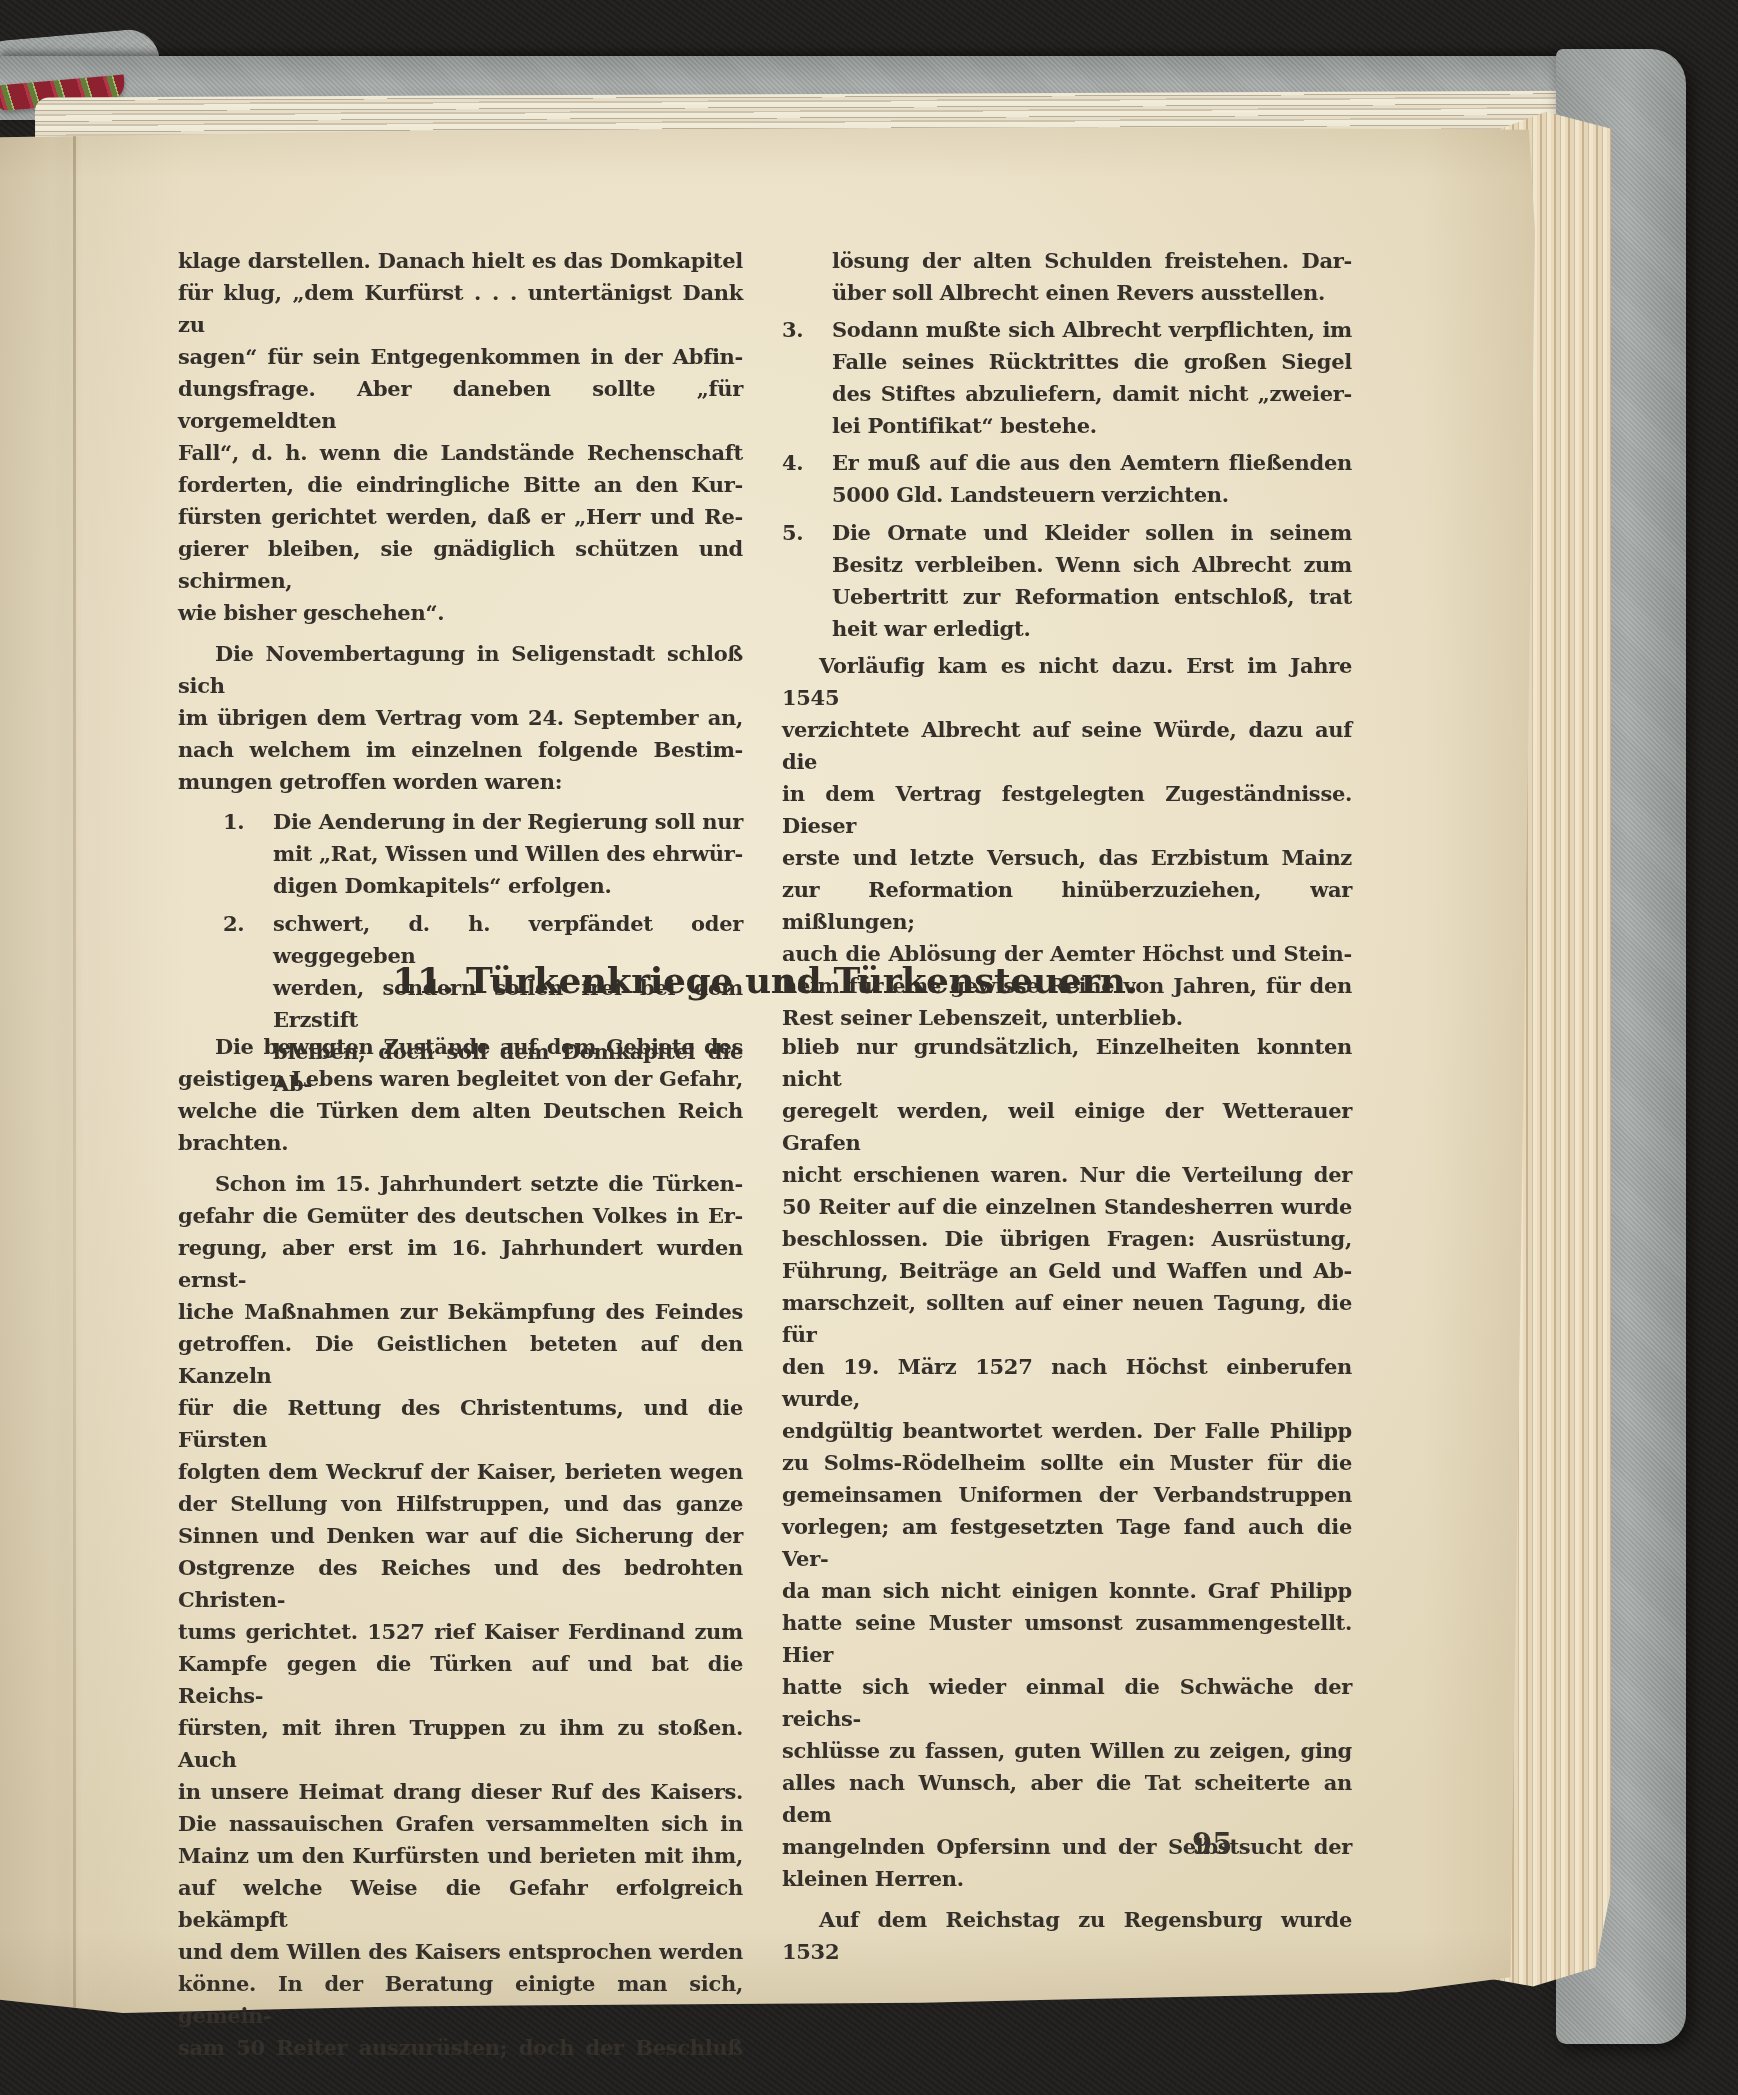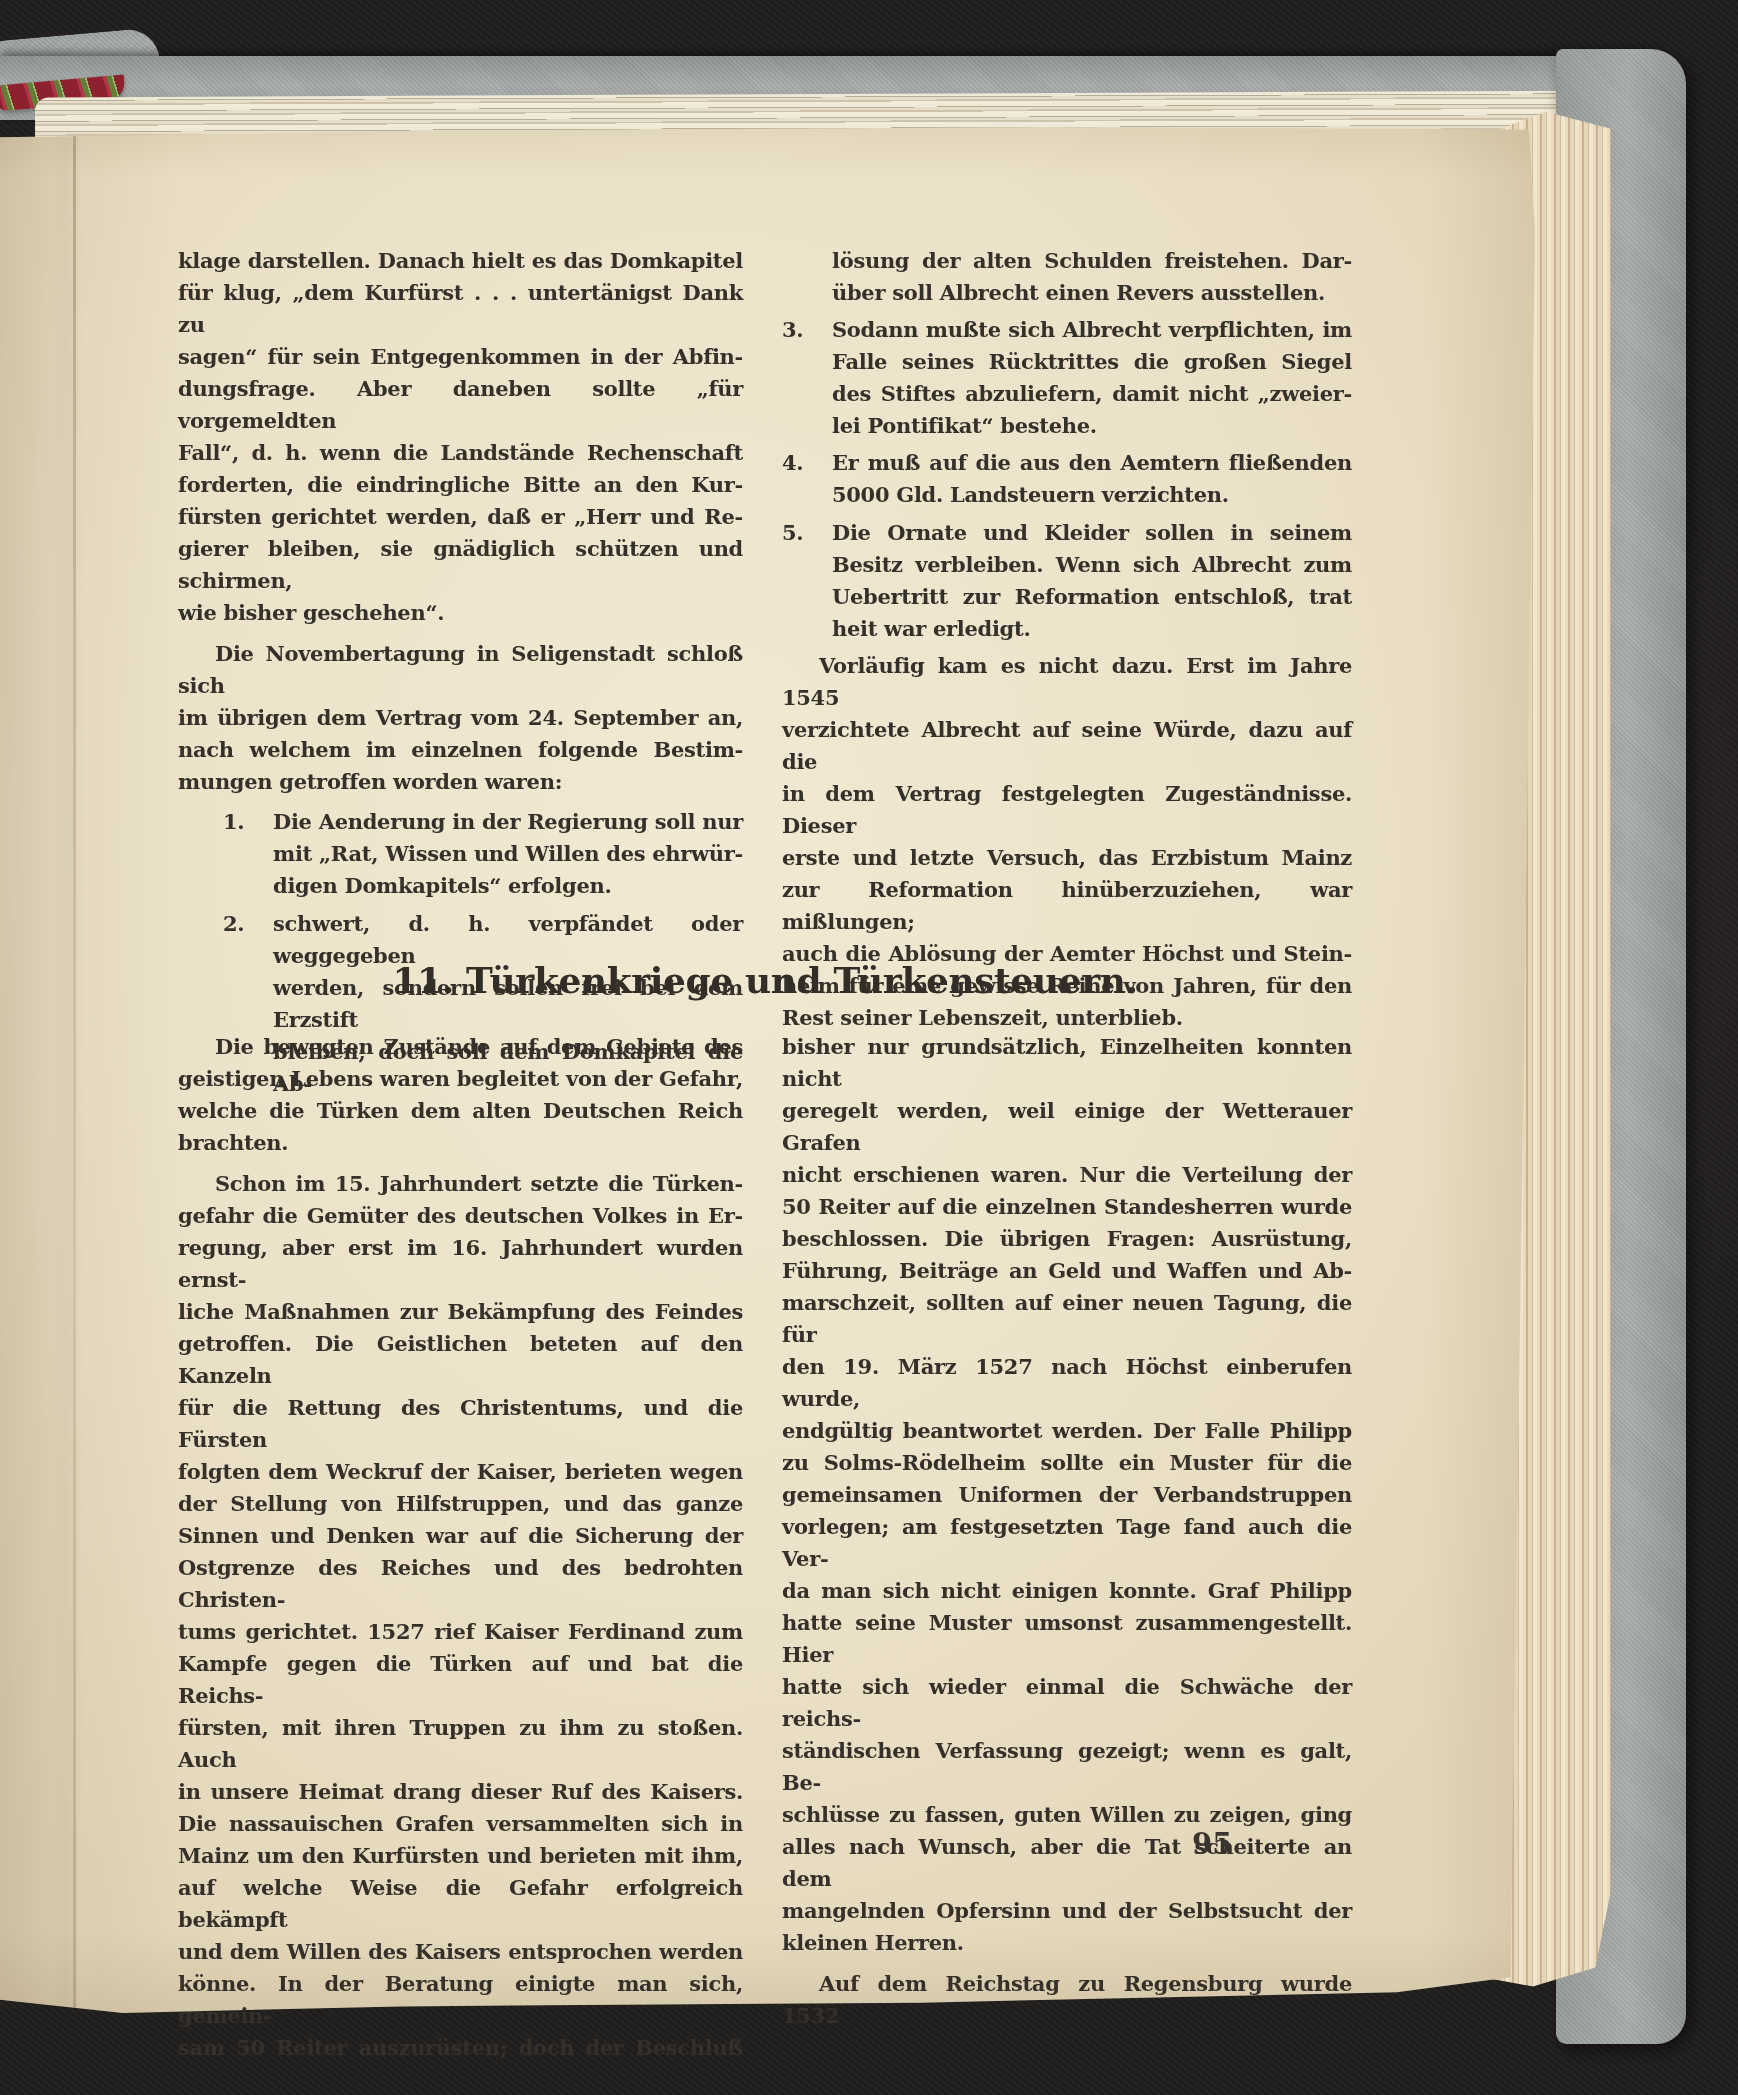--- a/index.html
+++ b/index.html
@@ -255,36 +255,35 @@
           <div class="line">auf welche Weise die Gefahr erfolgreich bekämpft</div>
           <div class="line">und dem Willen des Kaisers entsprochen werden</div>
           <div class="line">könne. In der Beratung einigte man sich, gemein-</div>
           <div class="line">sam 50 Reiter auszurüsten; doch der Beschluß</div>
         </div>
       </div>
     </div>
   <div id="col2-right" class="col" data-col="page.section2.right">
       <div class="block">
         <div class="lines">
-          <div class="line">bisher nur grundsätzlich, Einzelheiten konnten nicht</div>
+          <div class="line">blieb nur grundsätzlich, Einzelheiten konnten nicht</div>
           <div class="line">geregelt werden, weil einige der Wetterauer Grafen</div>
           <div class="line">nicht erschienen waren. Nur die Verteilung der</div>
           <div class="line">50 Reiter auf die einzelnen Standesherren wurde</div>
           <div class="line">beschlossen. Die übrigen Fragen: Ausrüstung,</div>
           <div class="line">Führung, Beiträge an Geld und Waffen und Ab-</div>
           <div class="line">marschzeit, sollten auf einer neuen Tagung, die für</div>
           <div class="line">den 19. März 1527 nach Höchst einberufen wurde,</div>
           <div class="line">endgültig beantwortet werden. Der Falle Philipp</div>
           <div class="line">zu Solms-Rödelheim sollte ein Muster für die</div>
           <div class="line">gemeinsamen Uniformen der Verbandstruppen</div>
           <div class="line">vorlegen; am festgesetzten Tage fand auch die Ver-</div>
           <div class="line">da man sich nicht einigen konnte. Graf Philipp</div>
           <div class="line">hatte seine Muster umsonst zusammengestellt. Hier</div>
           <div class="line">hatte sich wieder einmal die Schwäche der reichs-</div>
-          <div class="line">ständischen Verfassung gezeigt; wenn es galt, Be-</div>
           <div class="line">schlüsse zu fassen, guten Willen zu zeigen, ging</div>
           <div class="line">alles nach Wunsch, aber die Tat scheiterte an dem</div>
           <div class="line">mangelnden Opfersinn und der Selbstsucht der</div>
           <div class="line flush">kleinen Herren.</div>
         </div>
       </div>
       <div class="block">
         <div class="lines">
           <div class="line first-indent">Auf dem Reichstag zu Regensburg wurde 1532</div>
         </div>

